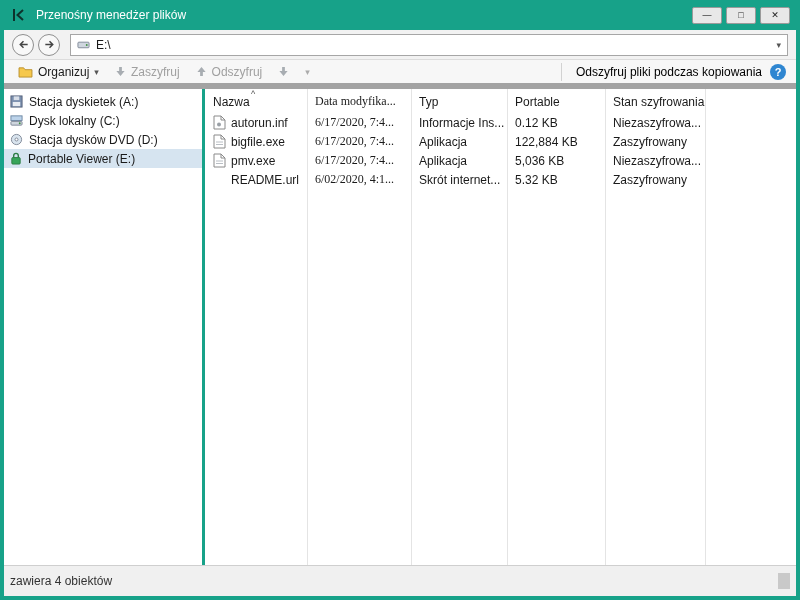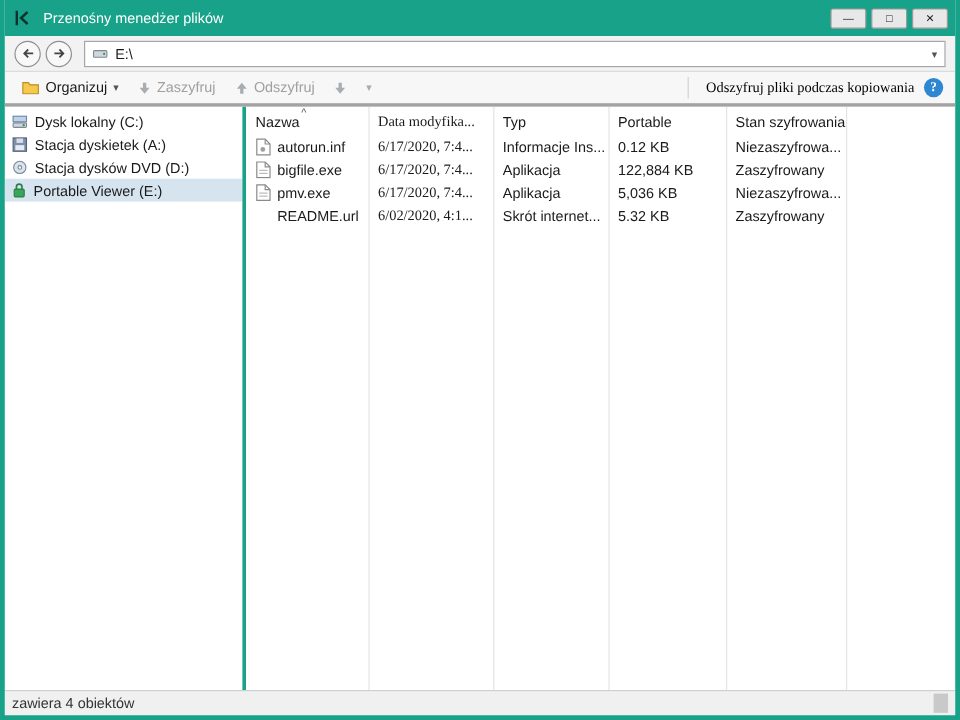--- a/index.html
+++ b/index.html
@@ -20,28 +20,28 @@
   .navbar { height:30px; flex:0 0 auto; background:#f2f2f2; border-bottom:1px solid #dcdcdc;
             display:flex; align-items:center; padding:0 8px; }
   .nav-btn { width:22px; height:22px; border-radius:50%; border:1px solid #8f8f8f; background:#f8f8f8;
              display:flex; align-items:center; justify-content:center; margin-right:4px; }
   .addressbar { flex:1; height:22px; margin-left:6px; background:#fff; border:1px solid #a6a6a6;
                 display:flex; align-items:center; padding:0 6px; font-size:12px; color:#1a1a1a; }
   .address-text { margin-left:6px; }
   .address-chevron { margin-left:auto; font-size:9px; color:#555; }
 
   
-  .toolbar { height:29px; flex:0 0 auto; background:#f7f7f7; border-bottom:3px solid #a3a3a3;
+  .toolbar { height:29px; flex:0 0 auto; background:#f7f7f7; border-bottom:6px solid #a3a3a3;
              display:flex; align-items:center; padding:0 6px; font-size:12px; }
   .tb-btn { display:flex; align-items:center; gap:5px; padding:0 8px; height:24px; color:#1a1a1a; }
   .tb-btn.disabled { color:#a0a0a0; }
   .tb-caret { font-size:9px; color:#555; }
   .tb-caret.disabled { color:#ababab; }
   .tb-sep { width:1px; height:18px; background:#d2d2d2; margin:0 6px; }
-  .tb-right { margin-left:auto; display:flex; align-items:center; gap:8px; padding-right:4px;font-family:Liberation Serif, serif; }
+  .tb-right { margin-left:auto; display:flex; align-items:center; gap:8px; padding-right:4px; }
   .help-icon { width:16px; height:16px; border-radius:50%; background:#2F86D1; color:#fff;
                font-size:11px; font-weight:bold; display:flex; align-items:center; justify-content:center; }
 
   
   .content { flex:1; display:flex; min-height:0; background:#fff; }
   .sidebar { width:198px; flex:0 0 auto; padding-top:3px; }
   .side-item { height:19px; display:flex; align-items:center; gap:6px; padding-left:6px;
                font-size:12px; color:#1a1a1a; white-space:nowrap; }
   .side-item.selected { background:#D6E4F0; }
   .divider { width:3px; flex:0 0 auto; background:#17A289; }
@@ -52,21 +52,21 @@
   .hcell { display:flex; align-items:flex-end; padding:0 0 4px 8px; position:relative; white-space:nowrap; }
   .sort-glyph { position:absolute; top:0; left:46px; font-size:9px; color:#555; }
   .c0 { width:102px; } .c1 { width:104px;font-family:Liberation Serif, serif; } .c2 { width:96px; } .c3 { width:98px; } .c4 { width:100px; }
 
   .file-row { height:19px; display:flex; align-items:center; font-size:12px; color:#1a1a1a; }
   .cell { padding-left:8px; white-space:nowrap; overflow:hidden; display:flex; align-items:center; gap:5px; }
   .file-icon { width:13px; height:15px; flex:0 0 auto; display:flex; }
   .file-icon.spacer { visibility:hidden; }
 
   
-  .statusbar { height:21px; flex:0 0 auto; background:#f0f0f0; border-top:1px solid #cfcfcf;
+  .statusbar { height:31px; flex:0 0 auto; background:#f0f0f0; border-top:1px solid #cfcfcf;
                display:flex; align-items:center; padding:0 6px; font-size:12px; color:#333; }
   .grip { margin-left:auto; width:12px; height:16px; background:#c9c9c9; }
 </style>
 </head>
 <body>
 
 <div class="window">
 
   <div class="titlebar">
     <span class="logo">
@@ -150,36 +150,36 @@
       <div class="help-icon">?</div>
     </div>
   </div>
 
   <div class="content">
 
     <div class="sidebar">
       <div class="side-item">
         <span style="display:flex;">
           <svg width="13" height="13" viewBox="0 0 14 14">
+            <rect x="1" y="1" width="12" height="12" fill="#7b8fae" stroke="#55617a"></rect>
+            <rect x="4" y="1.5" width="6" height="4" fill="#d8dee8"></rect>
+            <rect x="3" y="7.5" width="8" height="4.5" fill="#e8ecf2"></rect>
+          </svg>
+        </span>
+        <span>Stacja dyskietek (A:)</span>
+      </div>
+      <div class="side-item">
+        <span style="display:flex;">
+          <svg width="13" height="13" viewBox="0 0 14 14">
             <rect x="1" y="2" width="12" height="5" fill="#bcd3ea" stroke="#6d87a3"></rect>
             <rect x="1" y="8" width="12" height="4" rx="1" fill="#cfd6de" stroke="#7d8796"></rect>
             <circle cx="10.5" cy="10" r="1" fill="#3f8f3f"></circle>
           </svg>
         </span>
         <span>Dysk lokalny (C:)</span>
-      </div>
-      <div class="side-item">
-        <span style="display:flex;">
-          <svg width="13" height="13" viewBox="0 0 14 14">
-            <rect x="1" y="1" width="12" height="12" fill="#7b8fae" stroke="#55617a"></rect>
-            <rect x="4" y="1.5" width="6" height="4" fill="#d8dee8"></rect>
-            <rect x="3" y="7.5" width="8" height="4.5" fill="#e8ecf2"></rect>
-          </svg>
-        </span>
-        <span>Stacja dyskietek (A:)</span>
       </div>
       <div class="side-item">
         <span style="display:flex;">
           <svg width="13" height="13" viewBox="0 0 14 14">
             <circle cx="7" cy="7" r="5.5" fill="#d9e4ee" stroke="#7d8796"></circle>
             <circle cx="7" cy="7" r="1.6" fill="#fff" stroke="#7d8796"></circle>
           </svg>
         </span>
         <span>Stacja dysków DVD (D:)</span>
       </div>

